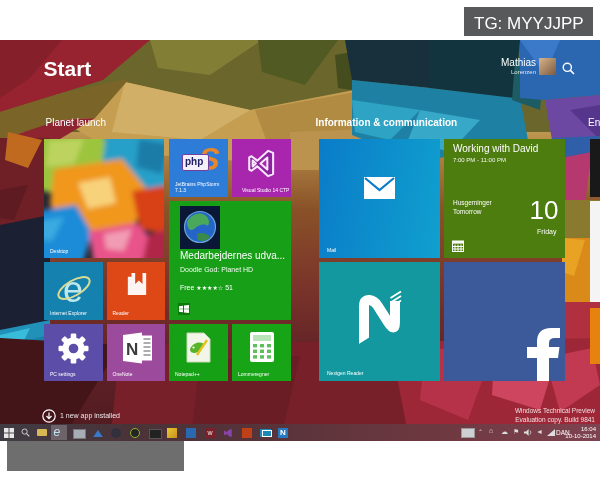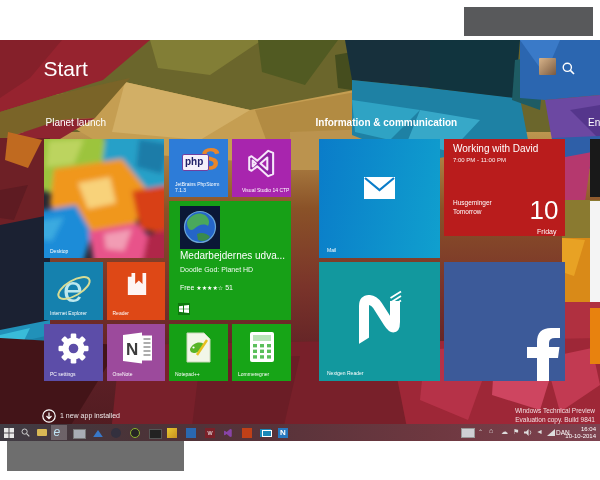--- a/index.html
+++ b/index.html
@@ -69,21 +69,25 @@
 
   <polygon points="0,298 120,305 60,403 0,403" fill="#431418"></polygon>
   <polygon points="120,305 400,300 420,403 110,403" fill="#78202A"></polygon>
   <polygon points="390,302 600,298 600,403 410,403" fill="#9E2737"></polygon>
   <polygon points="425,310 495,305 468,380 420,360" fill="#B63248"></polygon>
   <polygon points="495,305 558,312 540,370 492,355" fill="#CE4560"></polygon>
   <polygon points="545,318 592,308 600,345 560,372" fill="#C23A52"></polygon>
   <polygon points="200,320 300,316 280,403 190,403" fill="#6B1D26"></polygon>
 </svg>
 
-<div class="abs" style="left:43.5px;top:57px;color:#fff;font-size:21px;font-weight:400;">Start</div>
+<div class="abs" style="left:43.5px;top:57px;color:#fff;font-size:21px;font-weight:700;">Start</div>
+<div class="abs" style="left:430px;top:57px;width:106px;text-align:right;color:#fff;">
+  <div style="font-size:10px;">Mathias</div>
+  <div style="font-size:6px;opacity:.85;margin-top:1px;">Lorenzen</div>
+</div>
 <div class="abs" style="left:539px;top:58px;width:17px;height:17px;background:linear-gradient(135deg,#d8b48a,#7a5a40);border-radius:1px;"></div>
 <svg class="abs" style="left:561px;top:61px" width="15" height="15" viewBox="0 0 15 15">
   <circle cx="6.3" cy="6.3" r="4.1" fill="none" stroke="#fff" stroke-width="1.4"></circle>
   <line x1="9.4" y1="9.4" x2="13" y2="13" stroke="#fff" stroke-width="1.6"></line>
 </svg>
 
 <div class="glabel" style="left:45.5px;top:117px;">Planet launch</div>
 <div class="glabel" style="left:315.5px;top:117px;font-weight:bold;">Information &amp; communication</div>
 <div class="glabel" style="left:588px;top:117px;">Entertainment</div>
 
@@ -227,21 +231,21 @@
 </div>
 
 <div class="tile" style="left:319px;top:139px;width:121px;height:119px;background:linear-gradient(100deg,#0A7CC9,#10A0CE);">
   <svg class="abs" style="left:45px;top:38px;" width="31" height="22" viewBox="0 0 31 22">
     <rect x="0" y="0" width="31" height="22" fill="#fff"></rect>
     <polyline points="1,1 15.5,13 30,1" fill="none" stroke="#0A7CC9" stroke-width="2.2"></polyline>
   </svg>
   <div class="tlabel" style="left:8px;bottom:5px;">Mail</div>
 </div>
 
-<div class="tile" style="left:444px;top:139px;width:121px;height:97px;background:#b91c1c;color:#fff;">
+<div class="tile" style="left:444px;top:139px;width:121px;height:119px;background:#4d7c0f;color:#fff;">
   <div class="abs" style="left:9px;top:4px;font-size:10px;white-space:nowrap;">Working with David</div>
   <div class="abs" style="left:9px;top:17.5px;font-size:6px;opacity:.95;">7:00 PM - 11:00 PM</div>
   <div class="abs" style="left:9px;top:59px;font-size:6.5px;line-height:9px;">Husgeminger<br>Tomorrow</div>
   <div class="abs" style="left:85.5px;top:56px;font-size:26px;">10</div>
   <div class="abs" style="left:93px;top:89px;font-size:7px;">Friday</div>
   <svg class="abs" style="left:8px;top:101px;" width="12" height="12" viewBox="0 0 12 12">
     <rect x="0.5" y="1" width="11" height="10.5" fill="none" stroke="#fff" stroke-width="1"></rect>
     <rect x="0.5" y="1" width="11" height="2.6" fill="#fff"></rect>
     <g stroke="#fff" stroke-width="1">
           <line x1="3" y1="4.5" x2="3" y2="11"></line>
@@ -331,14 +335,15 @@
         <path d="M0,7 L8,0 L8,7 Z" fill="#ddd"></path>
       </svg>
   <div class="abs" style="left:556px;top:5px;color:#fff;font-size:6.5px;">DAN</div>
   <div class="abs" style="left:564px;top:1.5px;width:32px;text-align:right;color:#fff;font-size:6px;line-height:7px;">16:04<br>10-10-2014</div>
 </div>
 
 <div class="abs" style="left:0;top:441px;width:600px;height:39px;background:#fff;"></div>
 <div class="abs" style="left:7px;top:441px;width:177px;height:30px;background:#6E6E6E;"></div>
 
 <div class="abs" style="left:464px;top:7px;width:129px;height:29px;background:#58595B;"></div>
+<div class="abs" style="left:474px;top:14px;color:#fff;font-size:17px;">TG: MYYJJPP</div>
 
 </div>
 
 </body></html>

